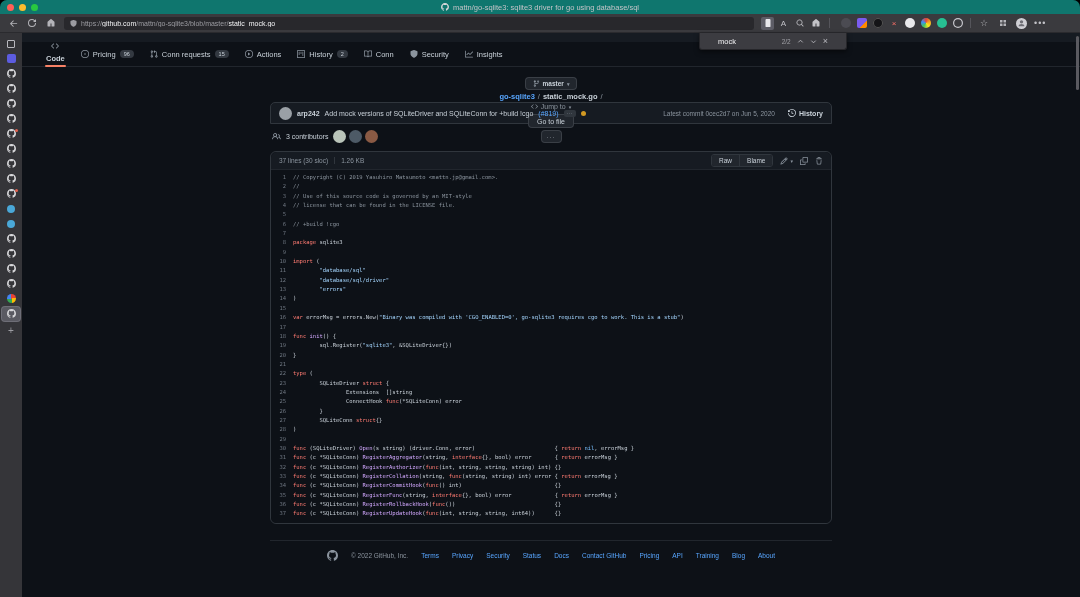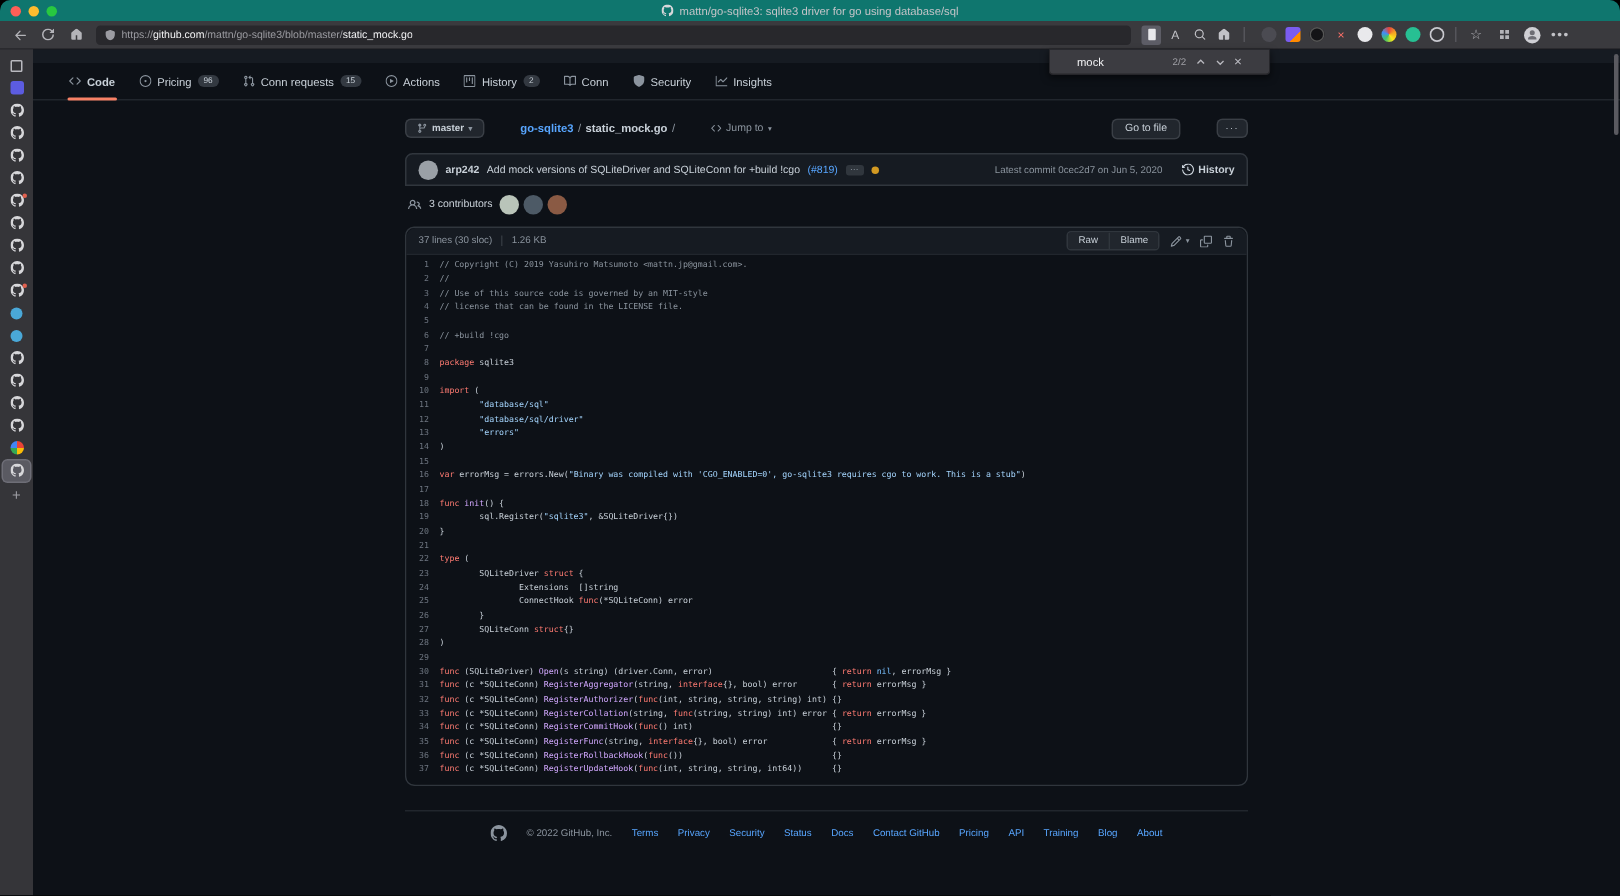--- a/index.html
+++ b/index.html
@@ -69,28 +69,28 @@
   .page { flex:1; background:#0d1117; position:relative; color:#c9d1d9; overflow:hidden; }
   .headstrip { height:9px; background:#161b22; }
   .scrollthumb { position:absolute; right:1px; top:3px; width:3px; height:54px;
     background:#5a5a60; border-radius:2px; }
 
   .navrow { display:flex; align-items:stretch; height:25px; padding-left:16px;
     border-bottom:1px solid #21262d; }
   .navtab { display:flex; align-items:center; gap:4px; padding:0 8px;
     font-size:7.5px; color:#c9d1d9; position:relative; }
   .navtab svg { width:8px; height:8px; fill:#8b949e; flex:none; }
-  .navtab.active { font-weight:bold; }
+  .navtab.active { font-weight:bold;flex-direction:column; }
   .navtab.active::after { content:""; position:absolute; left:7px; right:7px; bottom:-1px;
     height:2px; background:#f78166; border-radius:2px; }
   .badge { background:rgba(110,118,129,.4); color:#c9d1d9; font-size:5.5px;
     padding:1px 4px; border-radius:8px; }
 
   .content { width:562px; margin:0 auto; }
-  .crumbrow { display:flex; align-items:center; gap:24px; margin-top:10px; height:17px; }
+  .crumbrow { display:flex; align-items:center; gap:2px; margin-top:10px; height:17px;flex-direction:column; }
   .branchbtn { display:flex; align-items:center; gap:3px; background:#21262d;
     border:1px solid rgba(240,246,252,.12); border-radius:4px; padding:2px 7px;
     font-size:6.5px; font-weight:bold; color:#c9d1d9; }
   .branchbtn svg { width:7px; height:7px; fill:#8b949e; }
   .caret { font-size:5px; color:#8b949e; }
   .crumb { font-size:7.5px; display:flex; align-items:center; gap:3px; }
   .crumb .repo { color:#58a6ff; font-weight:bold; }
   .crumb .slash { color:#8b949e; }
   .crumb .file { color:#c9d1d9; font-weight:bold; }
   .jump { display:flex; align-items:center; gap:3px; color:#8b949e; font-size:7px; }

